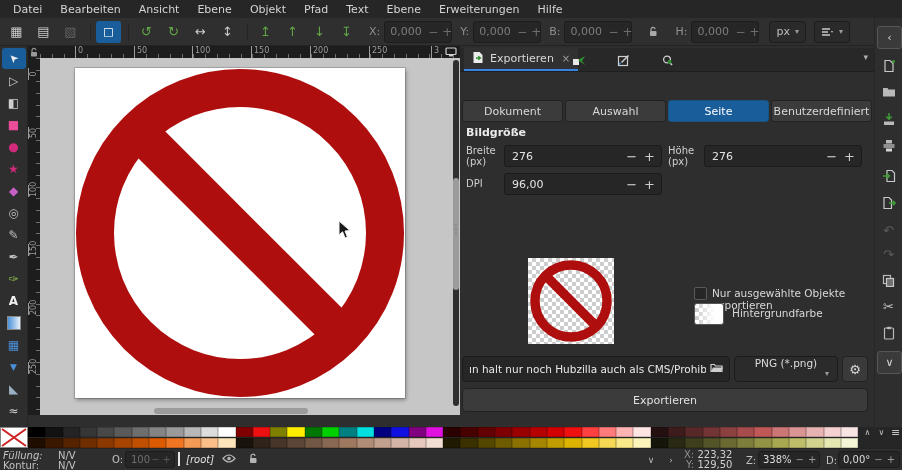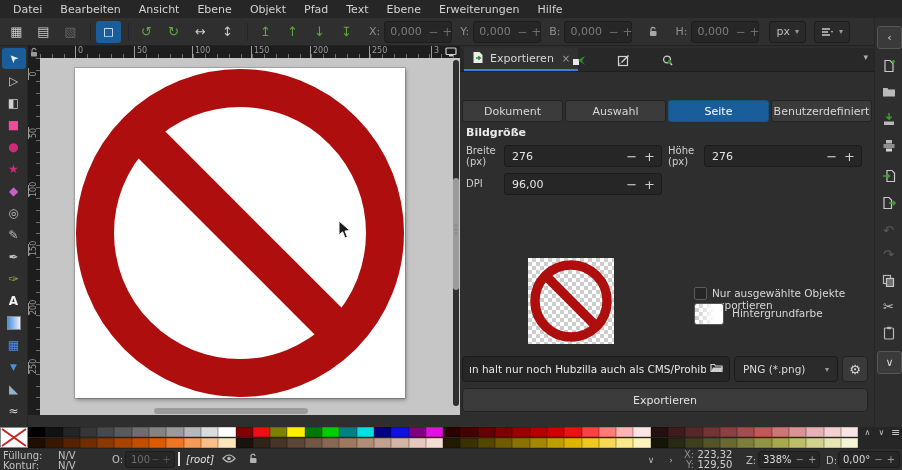--- a/index.html
+++ b/index.html
@@ -77,21 +77,21 @@
     background-position:0 0,4px 4px;background-size:8px 8px;}
   .checkbox{left:234px;top:241px;width:11px;height:11px;background:#262626;border:1px solid #5a5a5a;border-radius:2px;}
   .cblabel{left:252px;top:241px;font-size:10.5px;color:#d8d8d8;}
   .bgbtn{left:234px;top:257px;width:28px;height:20px;border:1px solid #555;border-radius:3px;
     background-color:#fff;
     background-image:linear-gradient(90deg,rgba(255,255,255,0) 0%,#fff 70%),linear-gradient(45deg,#c9c9c9 25%,transparent 25%,transparent 75%,#c9c9c9 75%),linear-gradient(45deg,#c9c9c9 25%,transparent 25%,transparent 75%,#c9c9c9 75%);
     background-position:0 0,0 0,4px 4px;background-size:100% 100%,8px 8px,8px 8px;}
   .bglabel{left:272px;top:261px;font-size:10.5px;color:#d8d8d8;}
   .fnamebox{left:2px;top:310px;width:268px;height:26px;background:#262626;border:1px solid #1b1b1b;border-radius:4px;display:flex;align-items:center;box-sizing:border-box;}
   .fnamebox input{background:transparent;border:0;outline:0;color:#e8e8e8;font-family:inherit;font-size:10.5px;padding:0 4px 0 6px;flex:1;min-width:0;}
-  .fmtdd{left:274px;top:310px;width:104px;height:26px;background:#2b2b2b;border:1px solid #1b1b1b;border-radius:4px;display:flex;align-items:center;box-sizing:border-box;padding:0 8px;color:#dcdcdc;font-size:10.5px;}
+  .fmtdd{left:274px;top:310px;width:104px;height:26px;background:#2b2b2b;border:1px solid #1b1b1b;border-radius:4px;display:flex;align-items:center;box-sizing:border-box;padding:0 8px;color:#dcdcdc;font-size:10.5px;flex-direction:column;}
   .fmtdd .chev{margin-left:auto;font-size:8px;color:#9a9a9a;}
   .gearbtn{left:382px;top:310px;width:26px;height:26px;background:#3a3a3a;border:1px solid #222;border-radius:4px;display:flex;align-items:center;justify-content:center;color:#d8d8d8;font-size:13px;box-sizing:border-box;}
   .exportbtn{left:2px;top:342px;width:406px;height:24px;background:#3b3b3b;border:1px solid #222;border-radius:4px;display:flex;align-items:center;justify-content:center;color:#e0e0e0;box-sizing:border-box;}
 
   
   .cmdbar{left:874px;top:18px;width:28px;height:409px;background:#2e2e2e;border-left:1px solid #262626;box-sizing:border-box;}
   .cmd{position:absolute;left:2px;width:23px;height:21px;display:flex;align-items:center;justify-content:center;font-size:13px;color:#c6c6c6;}
   .cmd.frame{background:#3a3a3a;border:1px solid #565656;border-radius:3px;color:#d8d8d8;font-size:11px;}
   .cmd.dim{color:#5c5c5c;}
 
@@ -585,21 +585,21 @@
         <span class="sw" style="background: rgb(210, 210, 143);"></span>
         <span class="sw" style="background: rgb(231, 231, 180);"></span>
         <span class="sw" style="background: rgb(244, 244, 214);"></span>
       </div>
     <span class="palctl" style="left:861px;">∧</span>
     <span class="palctl" style="left:875px;">∨</span>
     <span class="palctl" style="left:889px;font-size:11px;">≡</span>
   </div>
 
   <div class="statusbar abs">
-    <span class="fs-lbl" style="left:3px;top:1px;">Füllung:</span>
+    <span class="fs-lbl" style="left:3px;top:1px;font-style:italic;">Füllung:</span>
     <span class="fs-lbl" style="left:58px;top:1px;">N/V</span>
     <span class="fs-lbl" style="left:3px;top:11px;">Kontur:</span>
     <span class="fs-lbl" style="left:58px;top:11px;">N/V</span>
 
     <span class="fs-lbl" style="left:112px;top:5px;">O:</span>
     <div class="ospin abs">
       <span class="val">100</span>
       <span class="spin">
           <span>−</span>
           <span>+</span>

